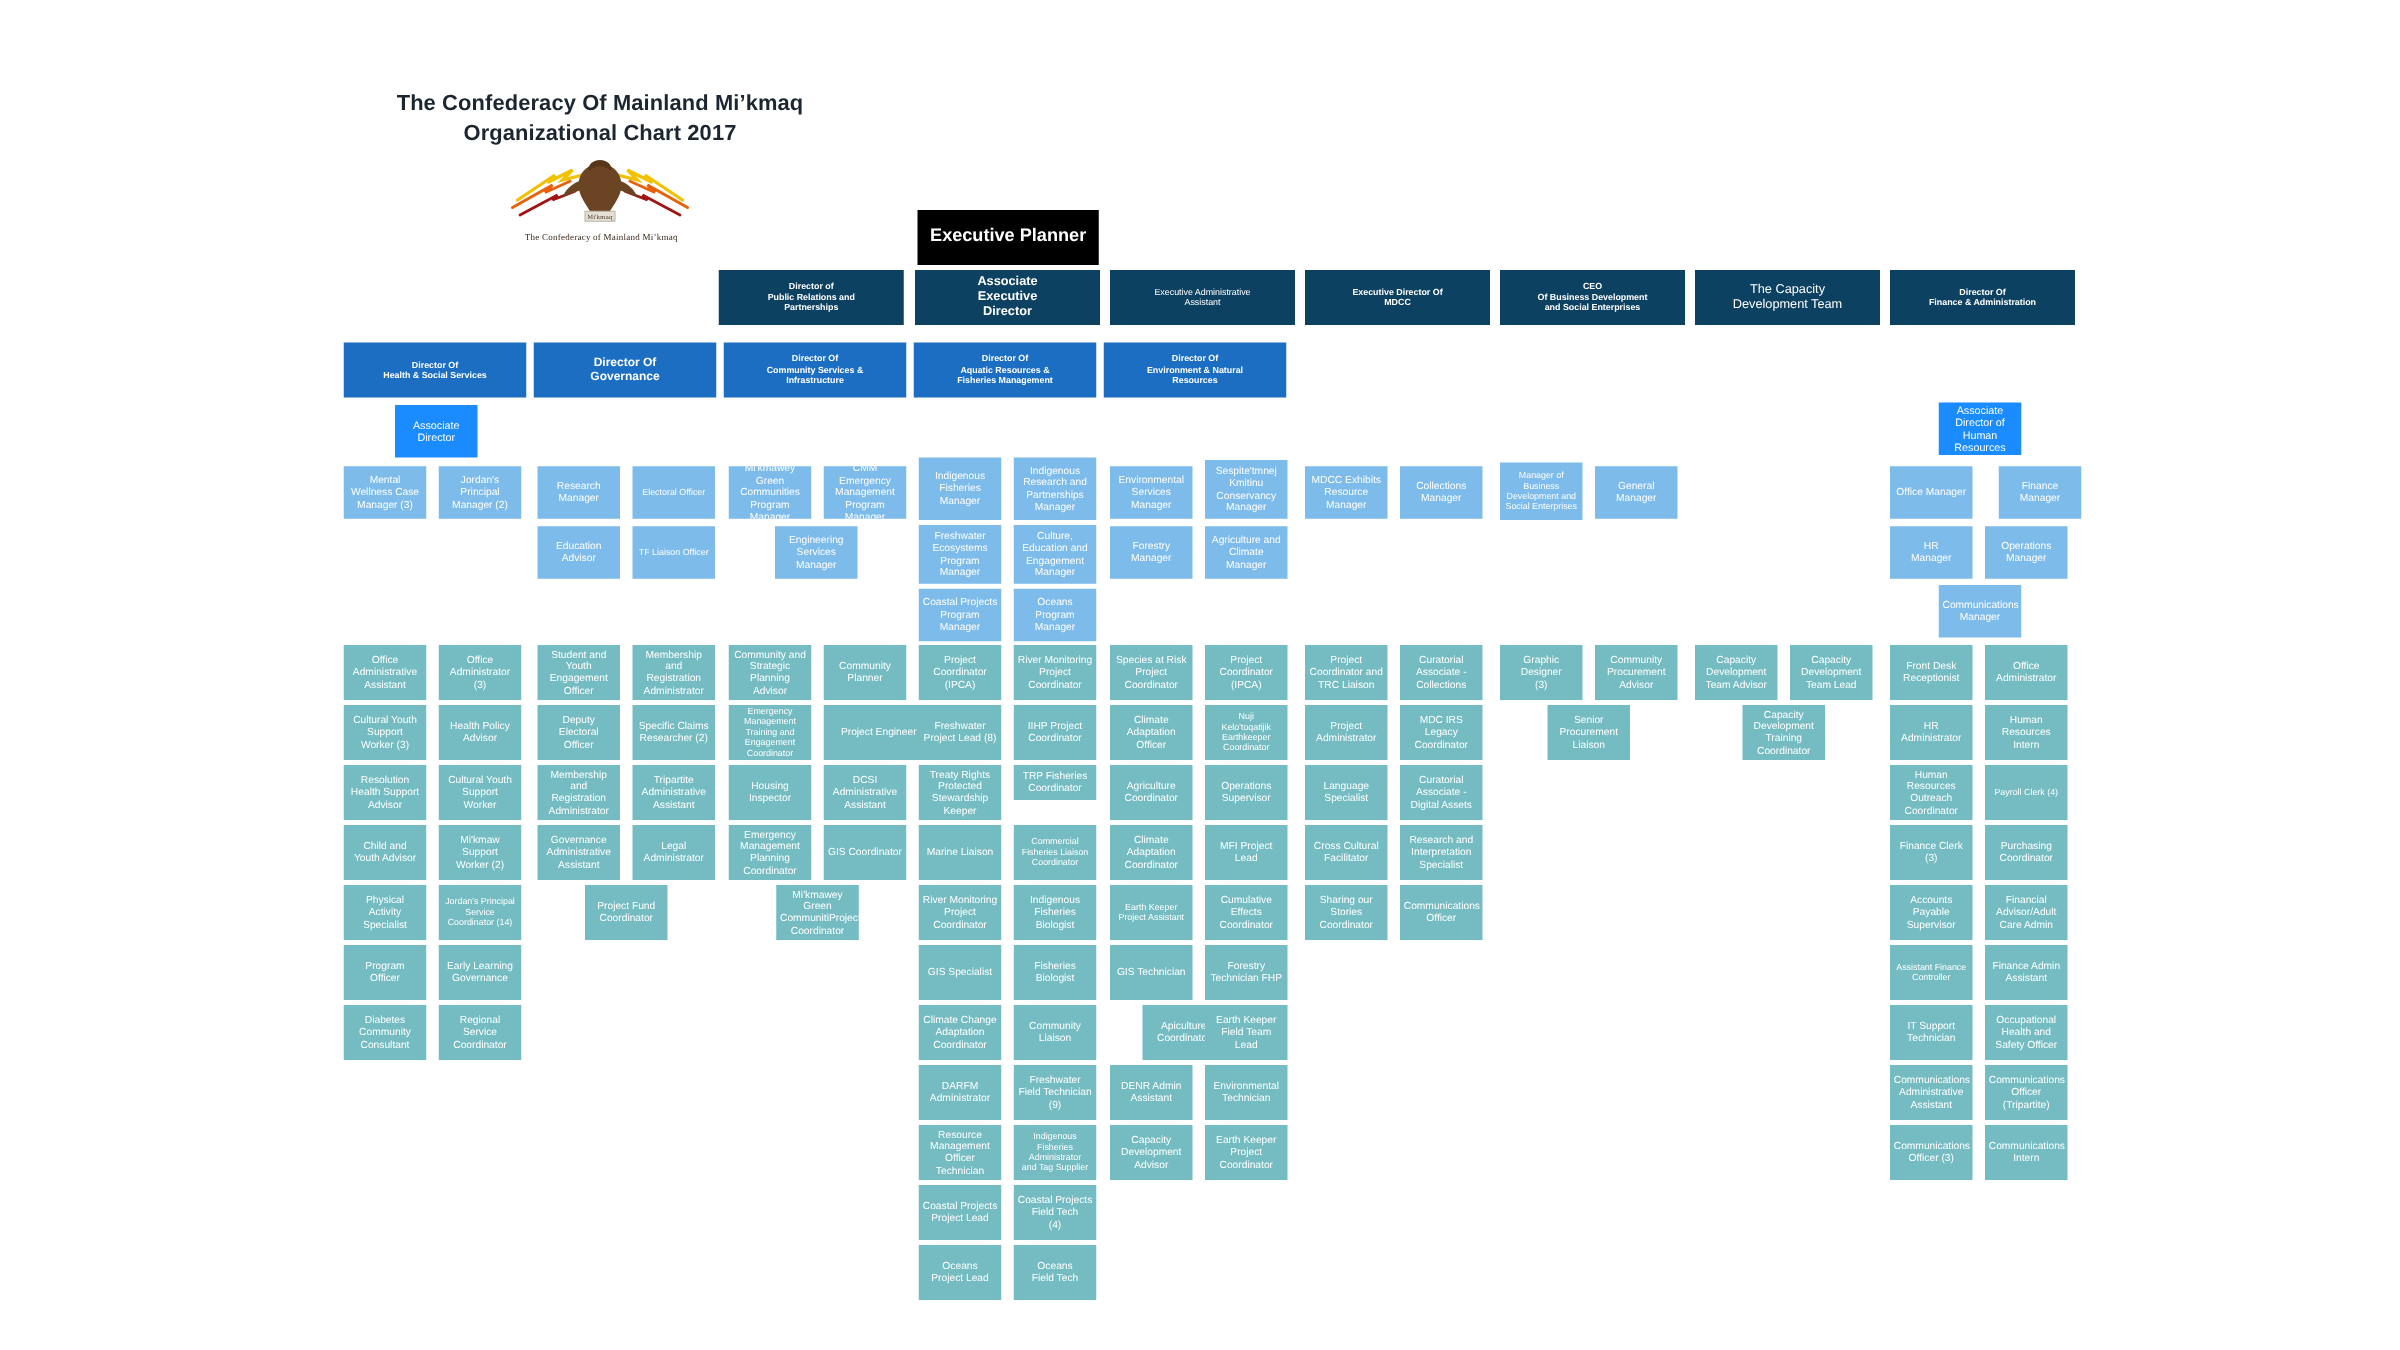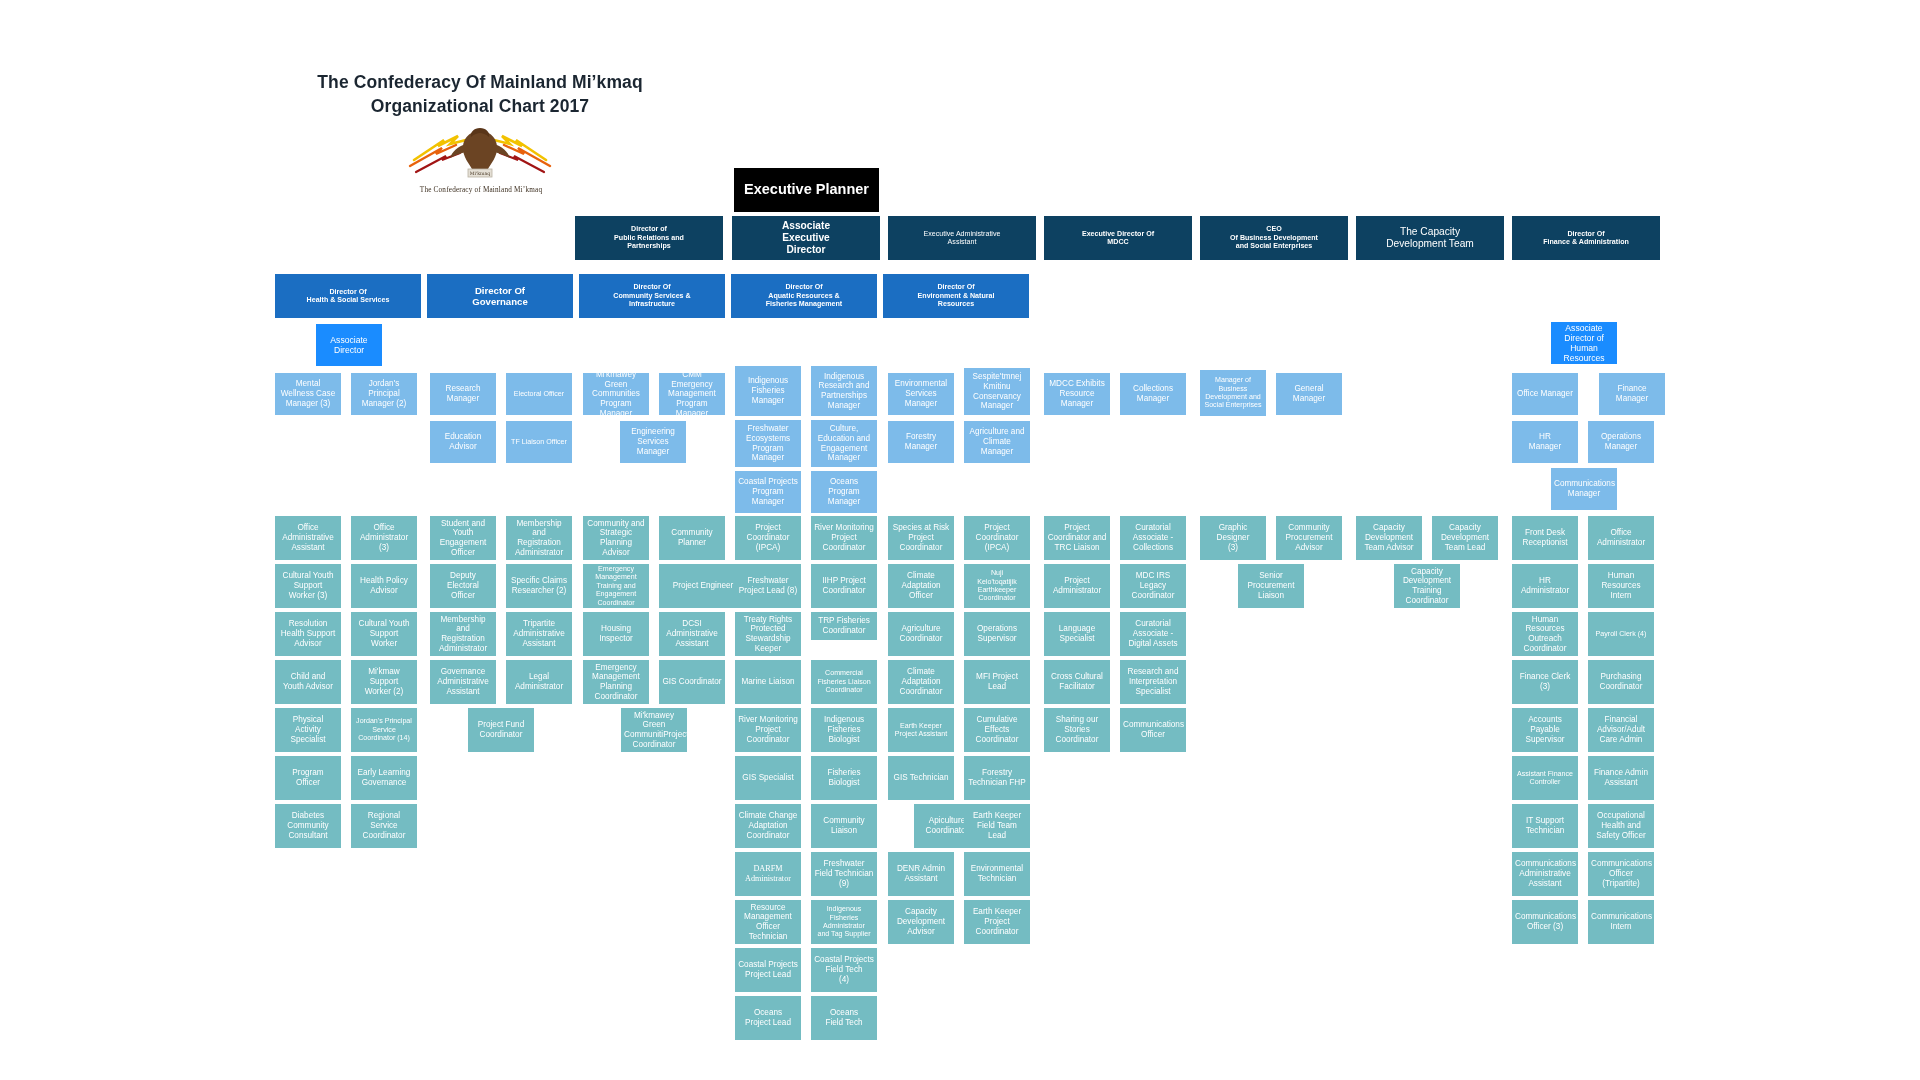--- a/index.html
+++ b/index.html
@@ -353,21 +353,21 @@
         </div>
         <div class="node lv-teal" style="left: 811px; top: 740px; width: 66px; height: 44px;">
           <span>Fisheries<br>Biologist</span>
         </div>
         <div class="node lv-teal" style="left: 735px; top: 788px; width: 66px; height: 44px;">
           <span>Climate Change<br>Adaptation<br>Coordinator</span>
         </div>
         <div class="node lv-teal" style="left: 811px; top: 788px; width: 66px; height: 44px;">
           <span>Community<br>Liaison</span>
         </div>
-        <div class="node lv-teal" style="left: 735px; top: 836px; width: 66px; height: 44px; font-family: Liberation Serif, serif;">
+        <div class="node lv-teal" style="left: 735px; top: 836px; width: 66px; height: 44px;">
           <span>DARFM<br>Administrator</span>
         </div>
         <div class="node lv-teal" style="left: 811px; top: 836px; width: 66px; height: 44px;">
           <span>Freshwater<br>Field Technician<br>(9)</span>
         </div>
         <div class="node lv-teal" style="left: 735px; top: 884px; width: 66px; height: 44px;">
           <span>Resource<br>Management<br>Officer<br>Technician</span>
         </div>
         <div class="node lv-teal fs7" style="left: 811px; top: 884px; width: 66px; height: 44px;">
           <span>Indigenous<br>Fisheries<br>Administrator<br>and Tag Supplier</span>

